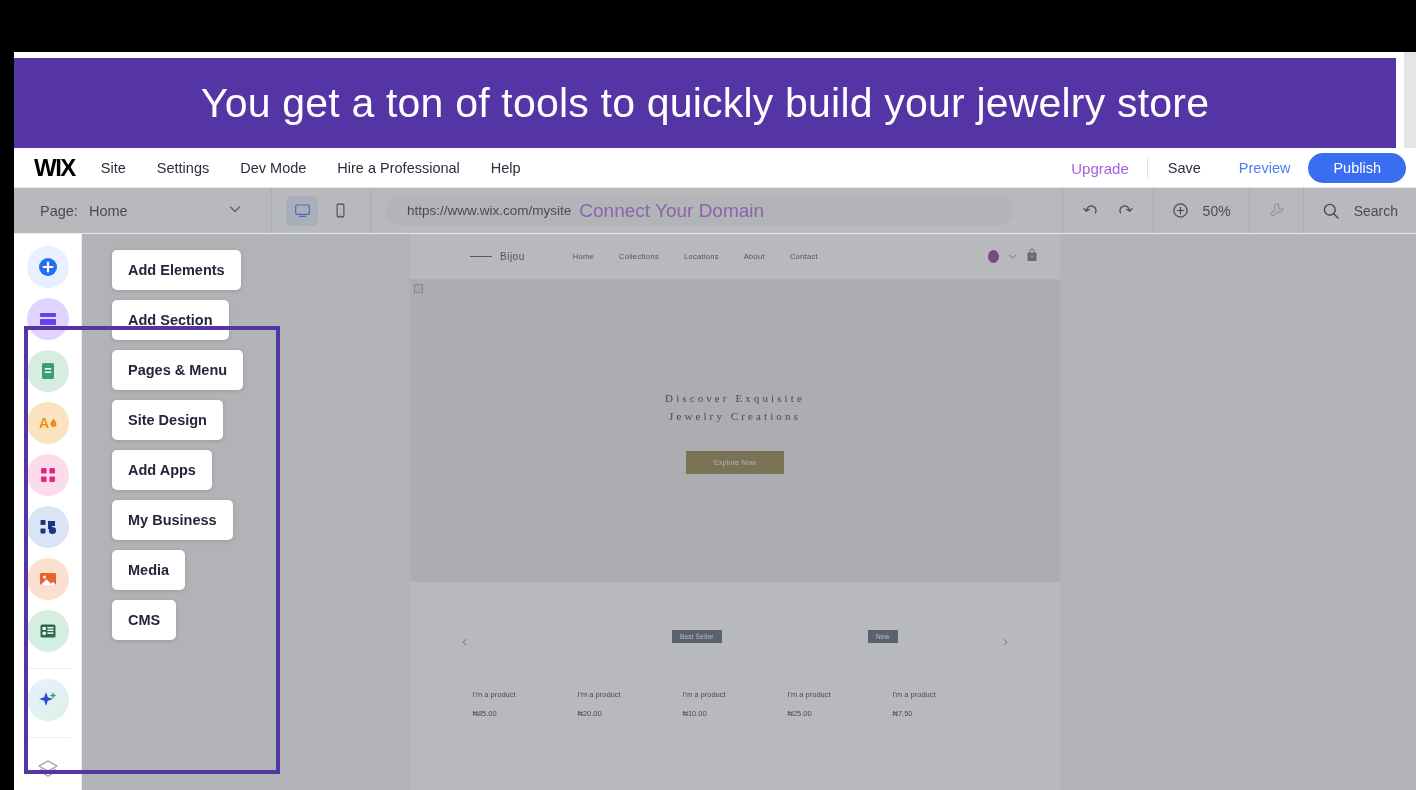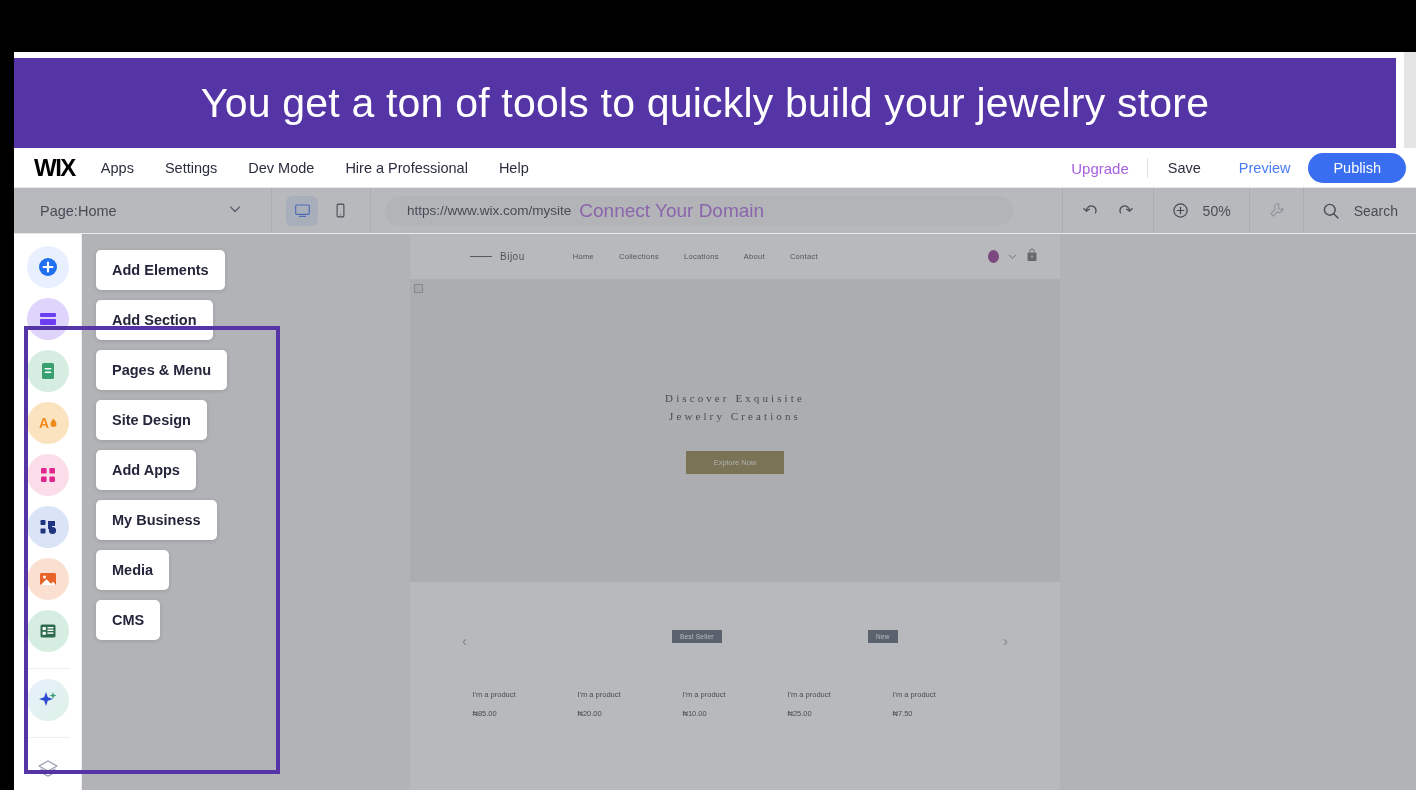--- a/index.html
+++ b/index.html
@@ -68,21 +68,21 @@
     cursor: pointer; font-family: "Liberation Sans", sans-serif;
   }
 
   
   .toolbar {
     position: relative; height: 46px; width: 100%;
     background: #ffffff; border-bottom: 1px solid #e8e9ec;
     display: flex; align-items: center;
   }
   .page-group {
-    display: flex; align-items: center; 
+    display: flex; align-items: center; gap: 11px;
     padding-left: 26px; width: 258px; height: 46px;
     border-right: 1px solid #e8e9ec;
   }
   .page-label { font-size: 14.5px; color: #2b2e3e; }
   .page-value { font-size: 14.5px; color: #2b2e3e; }
   .chev { margin-left: auto; margin-right: 28px; color: #55596b; }
 
   .device-group {
     display: flex; align-items: center; gap: 6px; height: 46px;
     padding: 0 14px; border-right: 1px solid #e8e9ec;
@@ -179,21 +179,21 @@
   .footer-blur { position: absolute; left: 50px; bottom: 12px;
     font-size: 6px; color: #3a3aa0; filter: blur(0.9px); letter-spacing: -0.2px; }
 
   
   .dim {
     position: absolute; inset: 0; background: rgba(105,107,112,0.47); z-index: 10;
   }
 
   
   .panel {
-    position: absolute; left: 0px; top: 0px; width: 202px; height: 448px;
+    position: absolute; left: 16px; top: 0px; width: 202px; height: 448px;
     z-index: 20; padding: 16px 0 0 14px;
   }
   .pbtn {
     background: #ffffff; color: #24263b;
     border: none; border-radius: 5px;
     font-size: 14.5px; font-weight: 700; font-family: "Liberation Sans", sans-serif;
     padding: 12px 16px; margin-bottom: 10px; display: block; cursor: pointer;
     box-shadow: 0 1px 4px rgba(0,0,0,0.14);
     text-align: left;
   }
@@ -220,21 +220,21 @@
 
   <div class="banner">
     <div class="banner-text">You get a ton of tools to quickly build your jewelry store</div>
   </div>
 
   <div class="editor">
 
     <div class="topbar">
       <div class="wix-logo">WIX</div>
       <div class="topmenu">
-        <span class="topmenu-item">Apps</span>
+        <span class="topmenu-item">Site</span>
         <span class="topmenu-item">Settings</span>
         <span class="topmenu-item">Dev Mode</span>
         <span class="topmenu-item">Hire a Professional</span>
         <span class="topmenu-item">Help</span>
       </div>
       <div class="topbar-right">
         <span class="upgrade">Upgrade</span>
         <div class="vdiv"></div>
         <span class="save">Save</span>
         <span class="preview">Preview</span>

